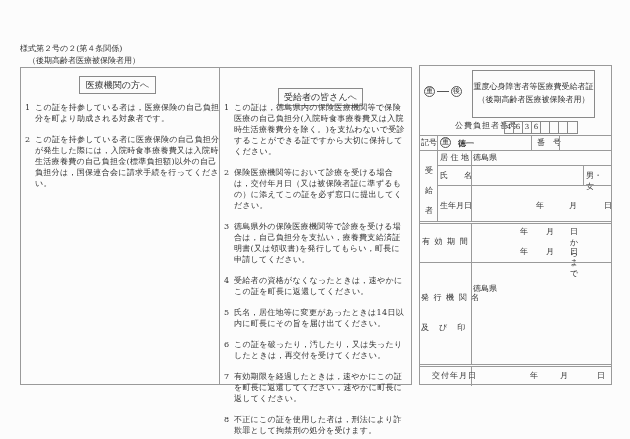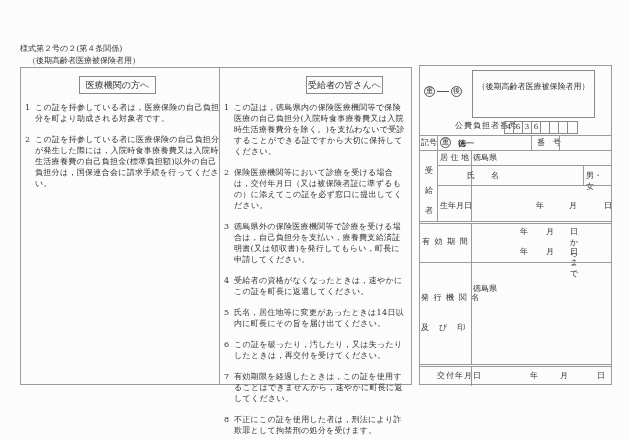--- a/index.html
+++ b/index.html
@@ -9,21 +9,21 @@
   .form-title { left: 20px; top: 44px; font-size: 8px; }
   .form-subtitle { left: 28px; top: 56px; font-size: 8px; }
 
   .panel { position: absolute; border: 1px solid #9a9a9a; background: #fcfcfc; }
   .panel-left { left: 20px; top: 67px; width: 208px; height: 318px; text-decoration: underline; }
   .panel-mid { left: 219px; top: 67px; width: 193px; height: 318px; }
   .panel-right { left: 419px; top: 65px; width: 193px; height: 320px; }
 
   .heading-box { position: absolute; border: 1px solid #8a8a8a; font-size: 9px; text-align: center; line-height: 16px; height: 18px; }
   .panel-left .heading-box { left: 58px; top: 8px; width: 77px; }
-  .panel-mid .heading-box { left: 58px; top: 8px; width: 77px; margin-left: 28px; }
+  .panel-mid .heading-box { left: 58px; top: 20px; width: 85px; }
 
   .items { position: absolute; left: 4px; right: 4px; top: 34px; }
   .item { display: flex; margin-bottom: 10px; font-size: 8px; line-height: 11px; letter-spacing: 0.3px; }
   .item .num { width: 10px; flex: none; }
   .item .txt { flex: 1; text-indent: 10px; margin-left: -10px; padding-left: 10px; }
   .item .txt { text-indent: 0; }
   .item .txt::first-line { }
 
   
   .seal-row { position: absolute; left: 4px; top: 20px; width: 48px; display: flex; align-items: center; }
@@ -77,36 +77,37 @@
     <div class="item">
         <span class="num">5</span>
         <span class="txt">氏名，居住地等に変更があったときは14日以内に町長にその旨を届け出てください。</span>
       </div>
     <div class="item">
         <span class="num">6</span>
         <span class="txt">この証を破ったり，汚したり，又は失ったりしたときは，再交付を受けてください。</span>
       </div>
     <div class="item">
         <span class="num">7</span>
-        <span class="txt">有効期限を経過したときは，この証を使用することはできませんから，速やかに町長に返してください。</span>
+        <span class="txt">有効期限を経過したときは，速やかにこの証を町長に返還してください，速やかに町長に返してください。</span>
       </div>
     <div class="item">
         <span class="num">8</span>
         <span class="txt">不正にこの証を使用した者は，刑法により詐欺罪として拘禁刑の処分を受けます。</span>
       </div>
   </div>
 </div>
 
 <div class="panel panel-right">
   <div class="seal-row">
     <span class="circ">重</span>
     <span class="dash-line"></span>
     <span class="circ">後</span>
   </div>
   <div class="cert-title">
+    <div>重度心身障害者等医療費受給者証</div>
     <div>（後期高齢者医療被保険者用）</div>
   </div>
   <div class="burden-label">公費負担者番号</div>
   <div class="burden-boxes">
     <span>4</span>
     <span>6</span>
     <span>3</span>
     <span>6</span>
     <span></span>
     <span></span>
@@ -129,21 +130,21 @@
     <div class="abs" style="left:18px; top:15px; height:72px; border-left:1px solid #9a9a9a;"></div>
     <div class="abs" style="left:52px; top:15px; height:72px; border-left:1px solid #9a9a9a;"></div>
     <div class="abs" style="left:6px; top:26px; font-size:8px; line-height:20px; width:10px;">
       <div>受</div>
       <div>給</div>
       <div>者</div>
     </div>
     <div class="abs" style="left:21px; top:18px;">居 住 地</div>
     <div class="abs" style="left:54px; top:18px;">徳島県</div>
     <div class="abs" style="left:18px; top:30px; width:175px; border-top:1px solid #9a9a9a;"></div>
-    <div class="abs" style="left:21px; top:36px;margin-left:27px;">氏　　名</div>
+    <div class="abs" style="left:21px; top:36px;">氏　　名</div>
     <div class="abs" style="left:54px; top:36px; width:108px; height:10px;"></div>
     <div class="abs" style="left:164px; top:30px; height:20px; border-left:1px solid #9a9a9a;"></div>
     <div class="abs" style="left:167px; top:36px;">男・女</div>
     <div class="abs" style="left:18px; top:50px; width:175px; border-top:1px solid #9a9a9a;"></div>
     <div class="abs" style="left:21px; top:66px;">生年月日</div>
     <div class="abs" style="left:117px; top:66px;">年</div>
     <div class="abs" style="left:150px; top:66px;">月</div>
     <div class="abs" style="left:185px; top:66px;">日</div>
 
     <div class="abs" style="left:0; top:86px; width:193px; border-top:3px double #9a9a9a;"></div>
@@ -157,18 +158,18 @@
     <div class="abs" style="left:151px; top:112px;">日まで</div>
 
     <div class="abs" style="left:0; top:127px; width:193px; border-top:1px solid #9a9a9a;"></div>
     <div class="abs" style="left:52px; top:127px; height:103px; border-left:1px solid #9a9a9a;"></div>
     <div class="abs" style="left:2px; top:158px; letter-spacing:1px;">発 行 機 関 名</div>
     <div class="abs" style="left:2px; top:188px; letter-spacing:1px;">及　び　印</div>
     <div class="abs" style="left:54px; top:149px;">徳島県</div>
 
     <div class="abs" style="left:0; top:229px; width:193px; border-top:3px double #9a9a9a;"></div>
     <div class="abs" style="left:52px; top:232px; height:19px; border-left:1px solid #9a9a9a;"></div>
-    <div class="abs" style="left:18px; top:236px; letter-spacing:1px;">交付年月日</div>
+    <div class="abs" style="left:2px; top:236px; letter-spacing:1px;padding-left:11px;">交付年月日</div>
     <div class="abs" style="left:111px; top:236px;">年</div>
     <div class="abs" style="left:141px; top:236px;">月</div>
     <div class="abs" style="left:178px; top:236px;">日</div>
   </div>
 </div>
 
 </body></html>

